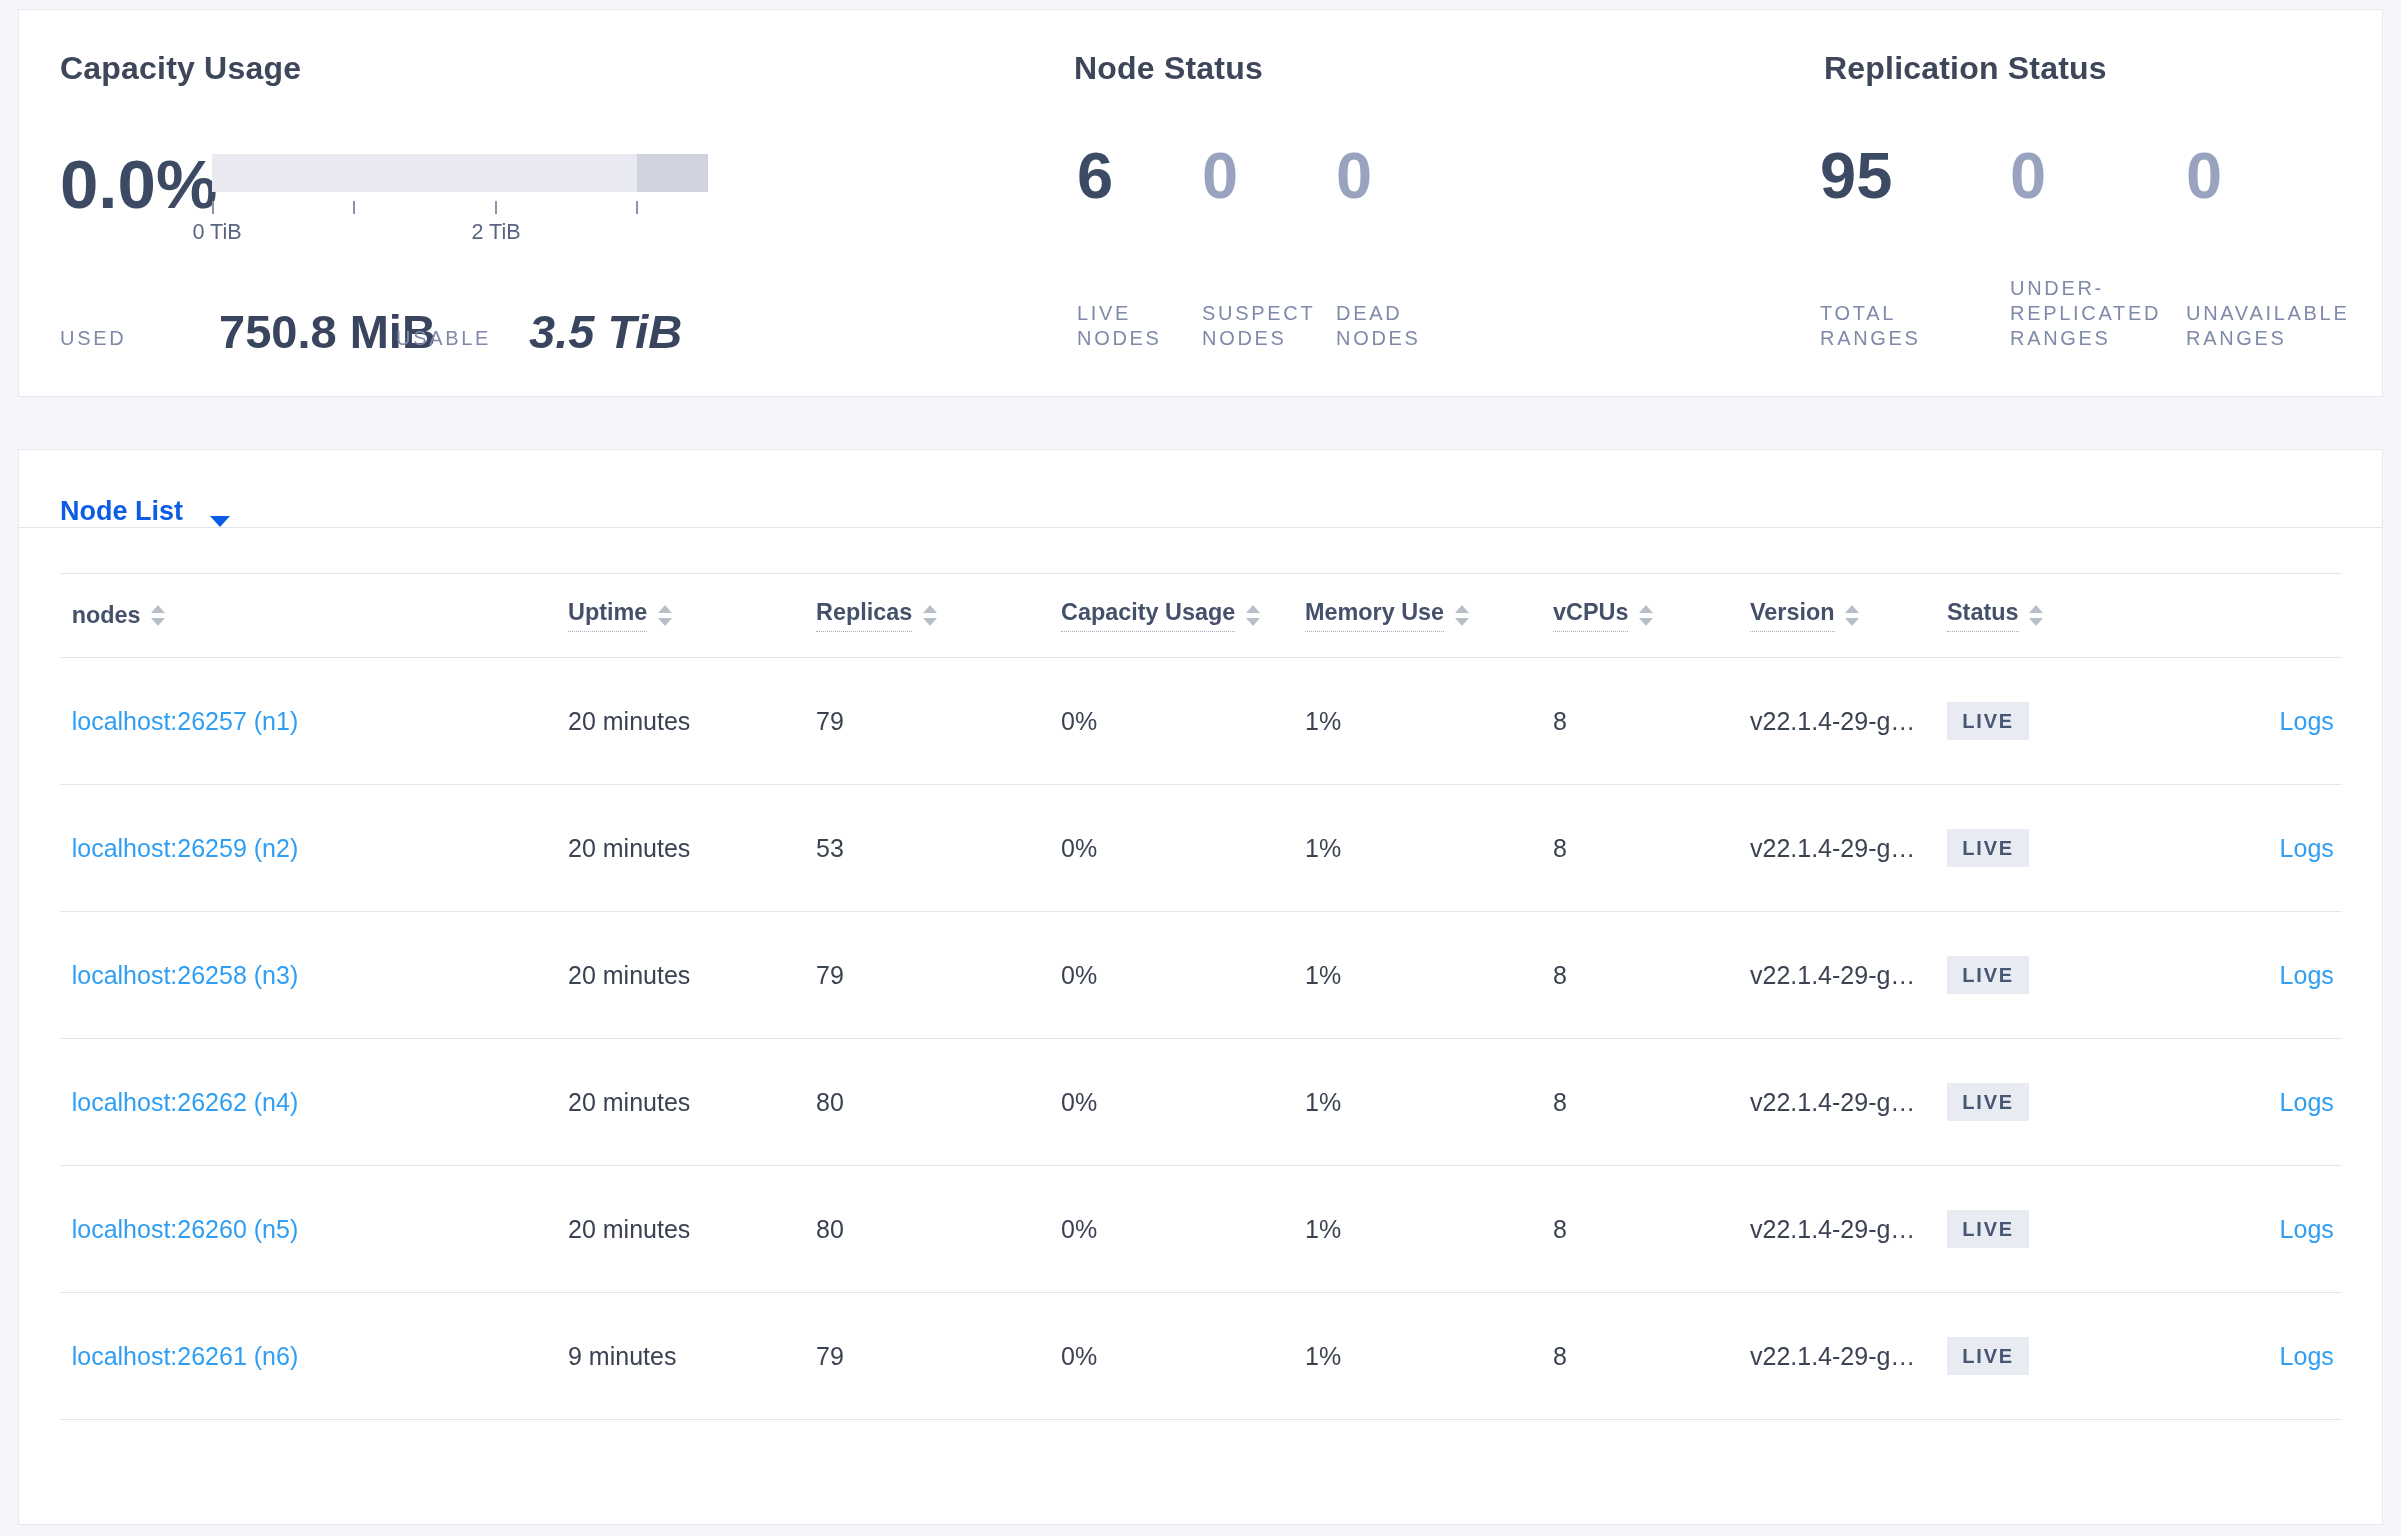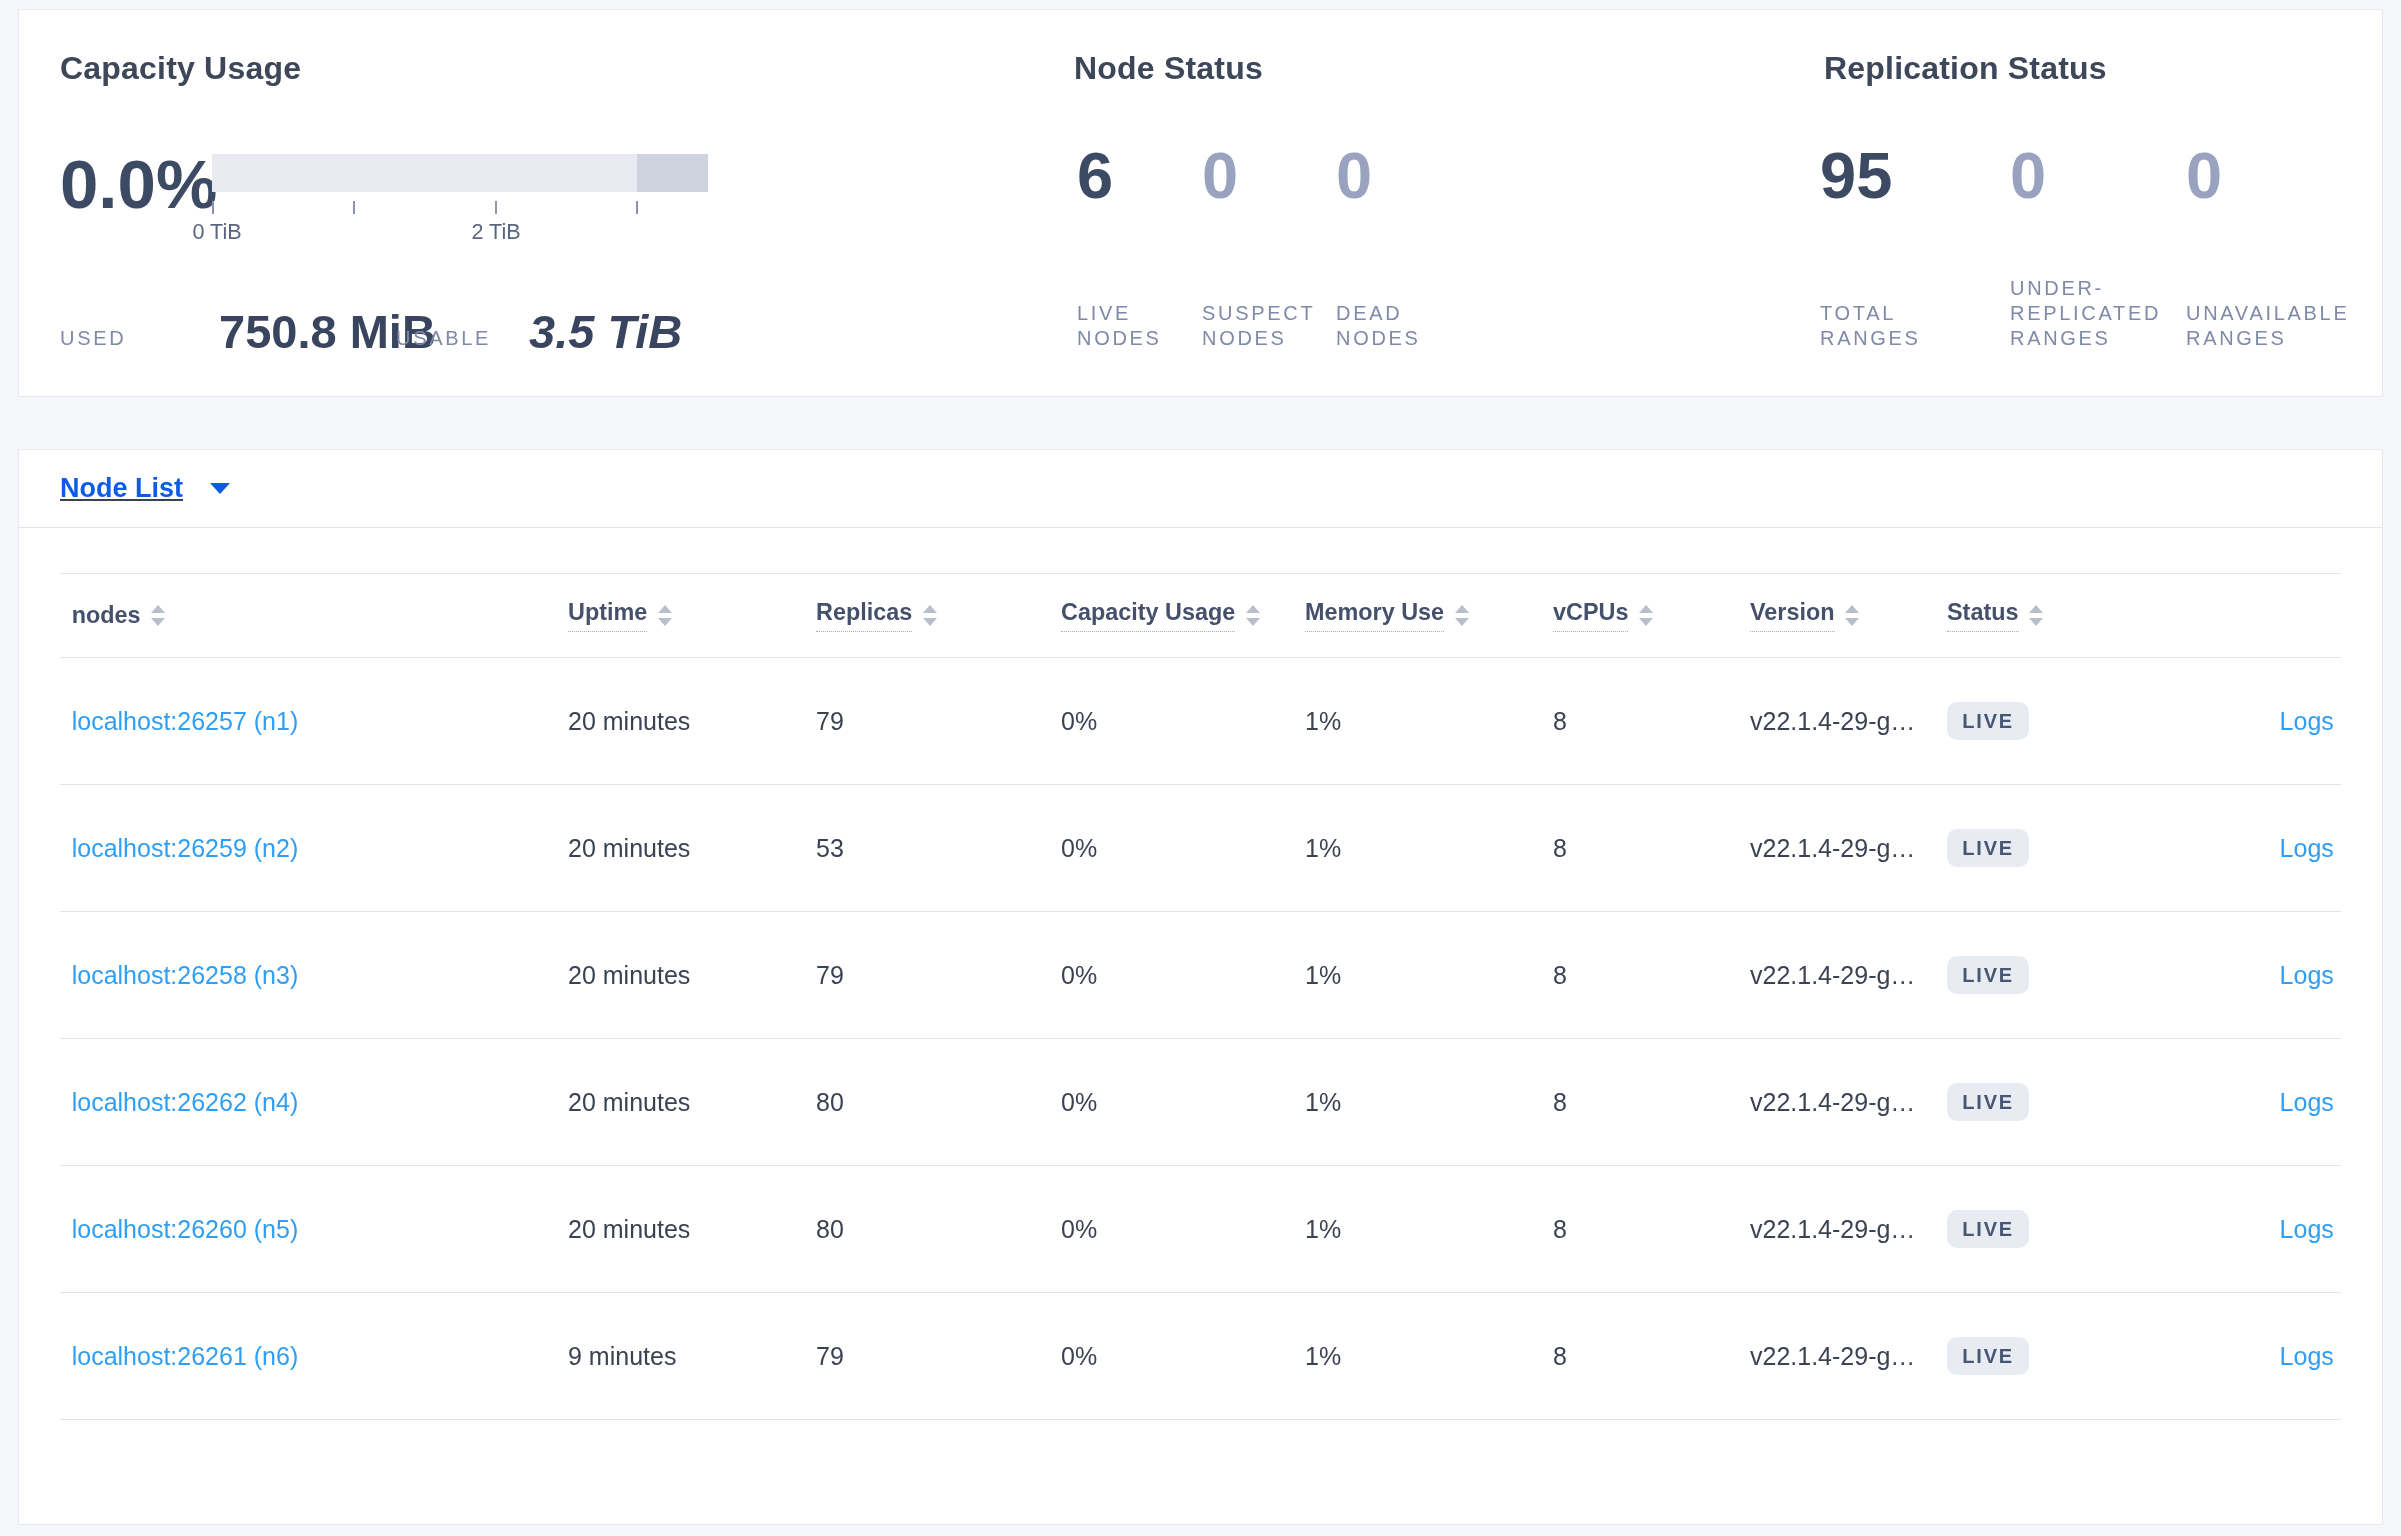--- a/index.html
+++ b/index.html
@@ -66,23 +66,22 @@
   .stat-label{
     margin-top:auto;
     font-size:20px;letter-spacing:2.7px;color:#7f8aa8;line-height:25px;
   }
   
   .main-card{
     position:absolute;left:9px;top:449px;right:9px;height:1076px;
   }
   .selector-bar{
     height:77px;border-bottom:0.9px solid #e2e5ee;
-    display:flex;align-items:center;padding:0 41px;gap:27px;
+    display:flex;align-items:flex-end;padding:0 41px;gap:27px;
     cursor:pointer;
-    text-decoration:underline;
   }
   .selector-label{
     font-size:27px;font-weight:600;color:#0c5ce5;
   }
   .caret-down{
     width:0;height:0;
     border-left:10px solid transparent;border-right:10px solid transparent;
     border-top:11.7px solid #0c5ce5;
   }
   .nodes-heading{
@@ -112,21 +111,21 @@
     border-left:7.2px solid transparent;border-right:7.2px solid transparent;}
   .sort .up{border-bottom:8px solid #b9bfc9;}
   .sort .down{border-top:8px solid #b9bfc9;}
   .cell{font-size:25px;color:#3b4252;}
   .link{color:#2f9ef3;cursor:pointer;text-decoration:none;}
   .logs-cell{text-align:right;padding-right:7.2px;}
   .status-badge{
     display:inline-block;
     background:#e8ebf2;color:#475672;
     font-size:20px;font-weight:700;letter-spacing:1.8px;
-    padding:9px 15.3px;border-radius:10px;line-height:1;
+    padding:9px 15.3px;border-radius:0;line-height:1;
   }
 </style>
 </head>
 <body>
 
 <div class="card summary-card">
 
   <div class="sec-title cap-title">Capacity Usage</div>
   <div class="cap-pct">0.0%</div>
 

